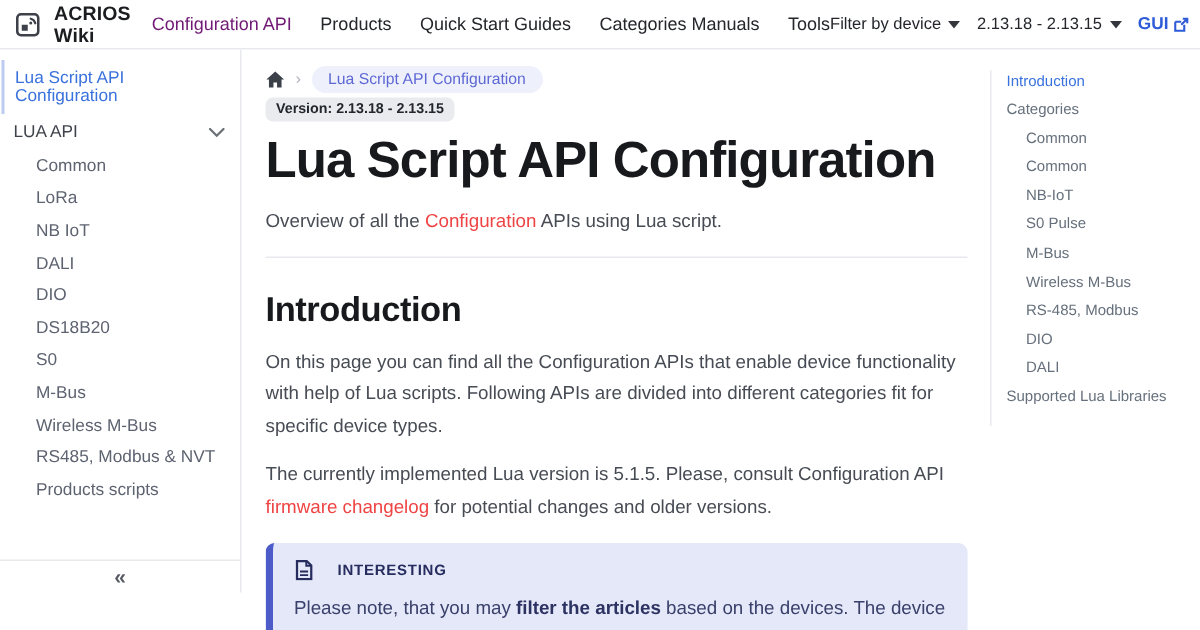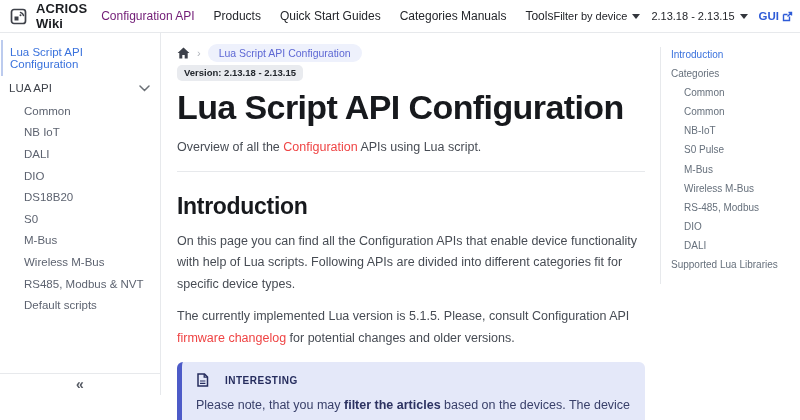--- a/index.html
+++ b/index.html
@@ -116,29 +116,30 @@
     <div class="sb-active">Lua Script API Configuration</div>
     <div class="sb-section">
       <span>LUA API</span>
       <span>
         <svg width="11" height="7" viewBox="0 0 11 7">
             <path d="M1 1 l4.5 4.5 L10 1" fill="none" stroke="#6b7076" stroke-width="1.5" stroke-linecap="round"></path>
           </svg>
       </span>
     </div>
     <div class="sb-item">Common</div>
+    <div class="sb-item">LoRa</div>
     <div class="sb-item">NB IoT</div>
     <div class="sb-item">DALI</div>
     <div class="sb-item">DIO</div>
     <div class="sb-item">DS18B20</div>
     <div class="sb-item">S0</div>
     <div class="sb-item">M-Bus</div>
     <div class="sb-item">Wireless M-Bus</div>
     <div class="sb-item">RS485, Modbus &amp; NVT</div>
-    <div class="sb-item">Default scripts</div>
+    <div class="sb-item">Products scripts</div>
     <div class="sb-footer">
       <span>«</span>
     </div>
   </aside>
 
   <main class="main">
     <div class="breadcrumb">
       <span>
         <svg width="13" height="12" viewBox="0 0 13 12">
             <path d="M6.5 .6 L12.4 6 h-1.7 v5.4 h-3 V8 h-2.4 v3.4 h-3 V6 H.6 Z" fill="#3c4049"></path>

